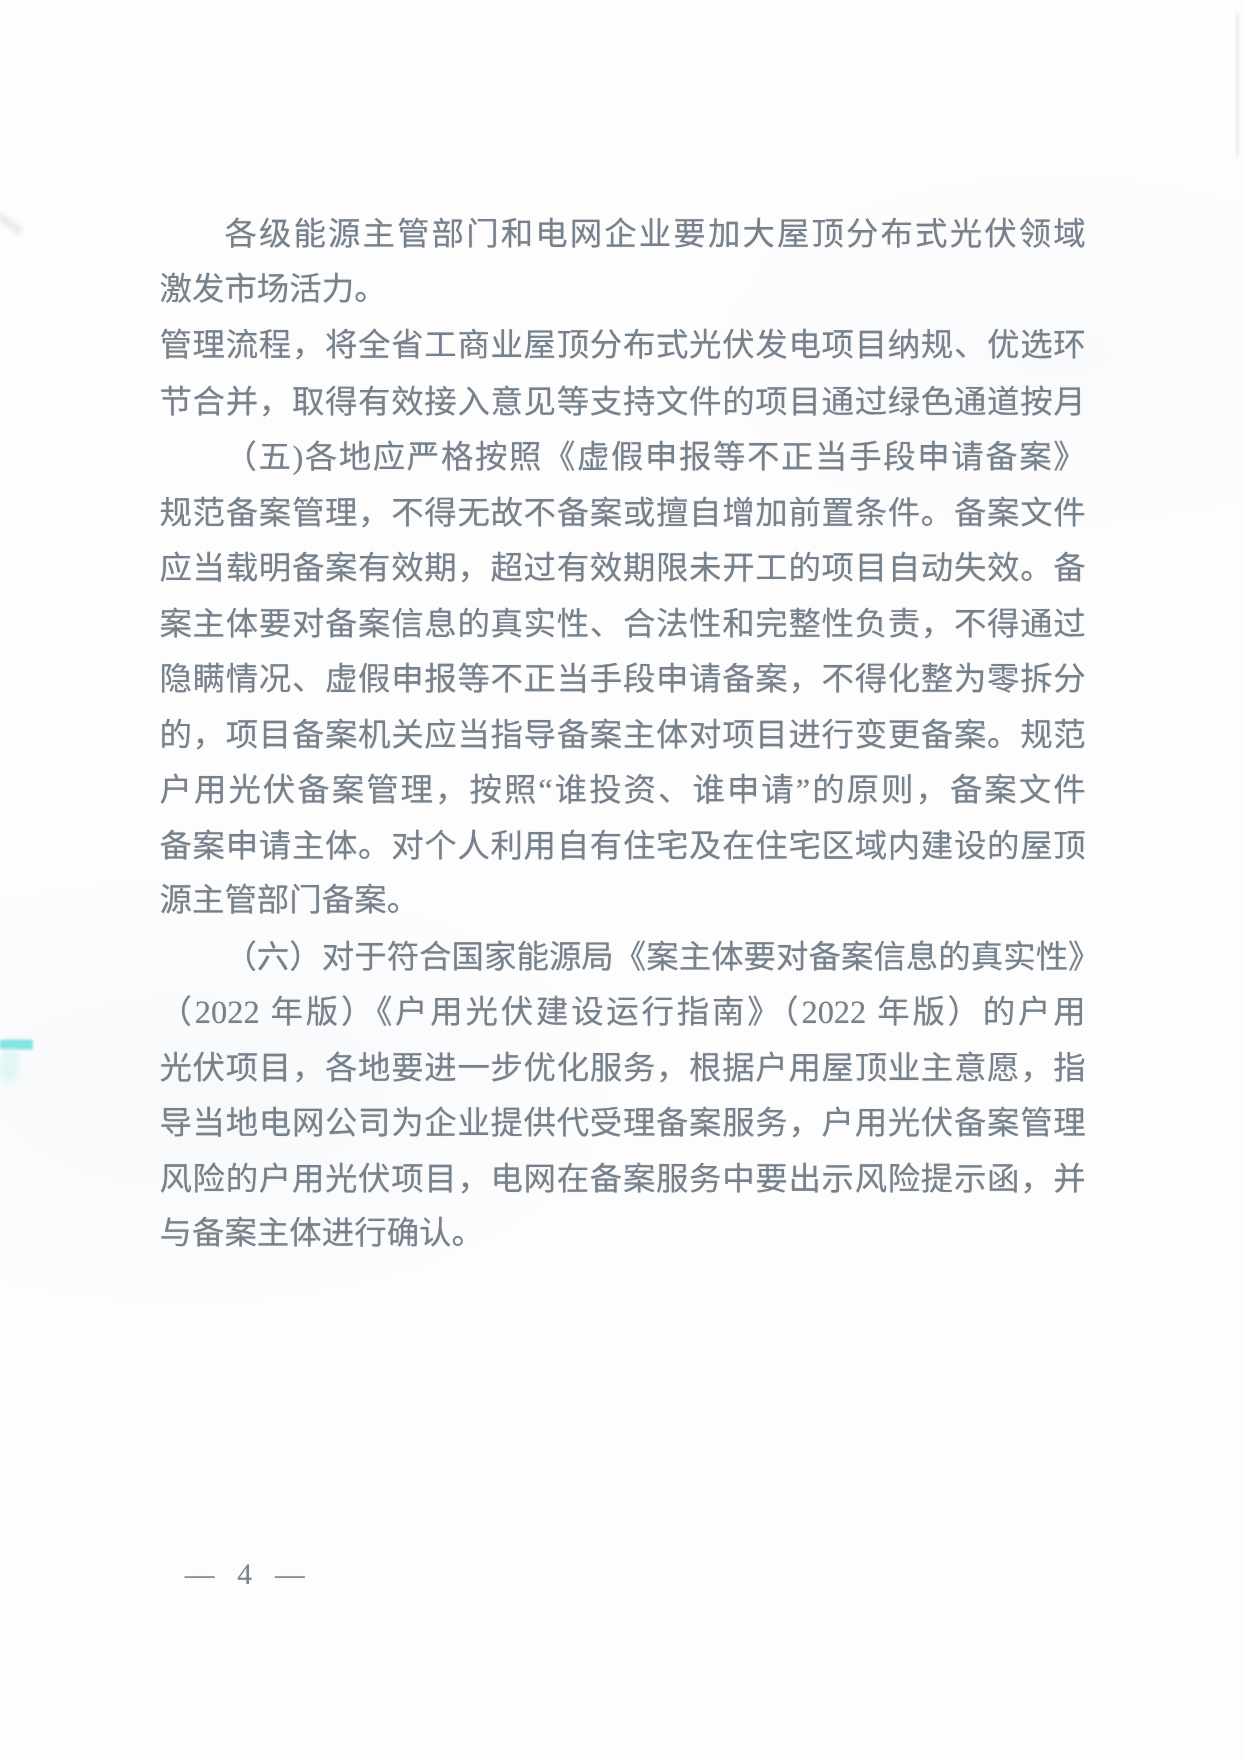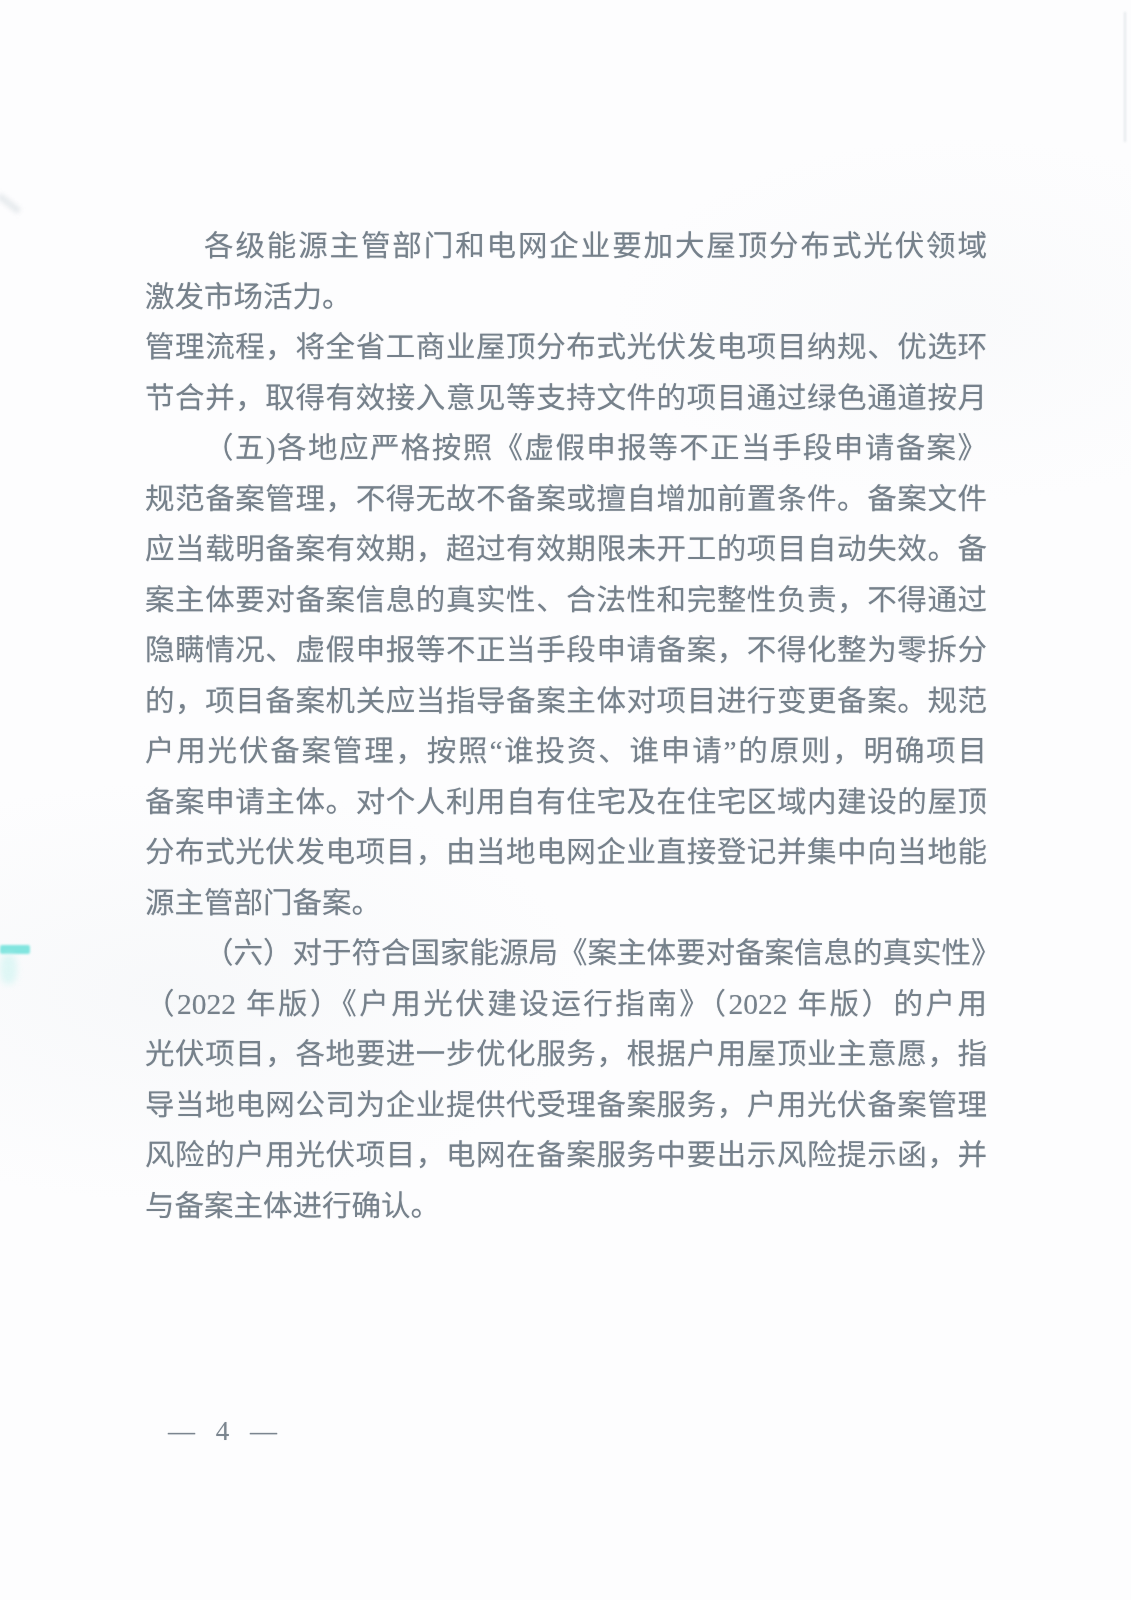--- a/index.html
+++ b/index.html
@@ -17,38 +17,39 @@
       radial-gradient(ellipse 600px 300px at 15% 62%, rgba(234,238,241,0.30), rgba(234,238,241,0) 70%),
       radial-gradient(ellipse 500px 260px at 85% 20%, rgba(238,241,243,0.25), rgba(238,241,243,0) 70%),
       #fdfdfe;
     font-family: "Liberation Serif", "DejaVu Serif", serif;
   }
 
   
   .body-text {
     position: absolute;
     left: 145px;
-    top: 221px;
+    top: 189px;
     width: 842px;
     color: #76818b;
     font-size: 29.5px;
     text-shadow: 0 0 1px rgba(118,129,139,0.45);
   }
   .para { margin: 0; padding: 0; }
   .line {
     height: 50.5px;
     line-height: 50.5px;
     text-align: justify;
     text-align-last: justify;
     overflow: visible;
   }
   .line.indent { padding-left: 59px; }
   .line.last {
     text-align: right;
     text-align-last: left;
+    font-family: Liberation Mono, monospace;
   }
 
   
   .page-number {
     position: absolute;
     left: 168px;
     top: 1414px;
     height: 34px;
     line-height: 34px;
     font-size: 27px;
@@ -114,23 +115,22 @@
       <div class="line">节合并，取得有效接入意见等支持文件的项目通过绿色通道按月</div>
     </div>
 
     <div class="para">
       <div class="line indent">（五)各地应严格按照《虚假申报等不正当手段申请备案》</div>
       <div class="line">规范备案管理，不得无故不备案或擅自增加前置条件。备案文件</div>
       <div class="line">应当载明备案有效期，超过有效期限未开工的项目自动失效。备</div>
       <div class="line">案主体要对备案信息的真实性、合法性和完整性负责，不得通过</div>
       <div class="line">隐瞒情况、虚假申报等不正当手段申请备案，不得化整为零拆分</div>
       <div class="line">的，项目备案机关应当指导备案主体对项目进行变更备案。规范</div>
-      <div class="line">户用光伏备案管理，按照“谁投资、谁申请”的原则，明确项目</div>
+      <div class="line">户用光伏备案管理，按照“谁投资、谁申请”的原则，备案文件</div>
       <div class="line">备案申请主体。对个人利用自有住宅及在住宅区域内建设的屋顶</div>
-      <div class="line">分布式光伏发电项目，由当地电网企业直接登记并集中向当地能</div>
       <div class="line last">源主管部门备案。</div>
     </div>
 
     <div class="para">
       <div class="line indent">（六）对于符合国家能源局《案主体要对备案信息的真实性》</div>
       <div class="line">（2022 年版）《户用光伏建设运行指南》（2022 年版）的户用</div>
       <div class="line">光伏项目，各地要进一步优化服务，根据户用屋顶业主意愿，指</div>
       <div class="line">导当地电网公司为企业提供代受理备案服务，户用光伏备案管理</div>
       <div class="line">风险的户用光伏项目，电网在备案服务中要出示风险提示函，并</div>
       <div class="line last">与备案主体进行确认。</div>

